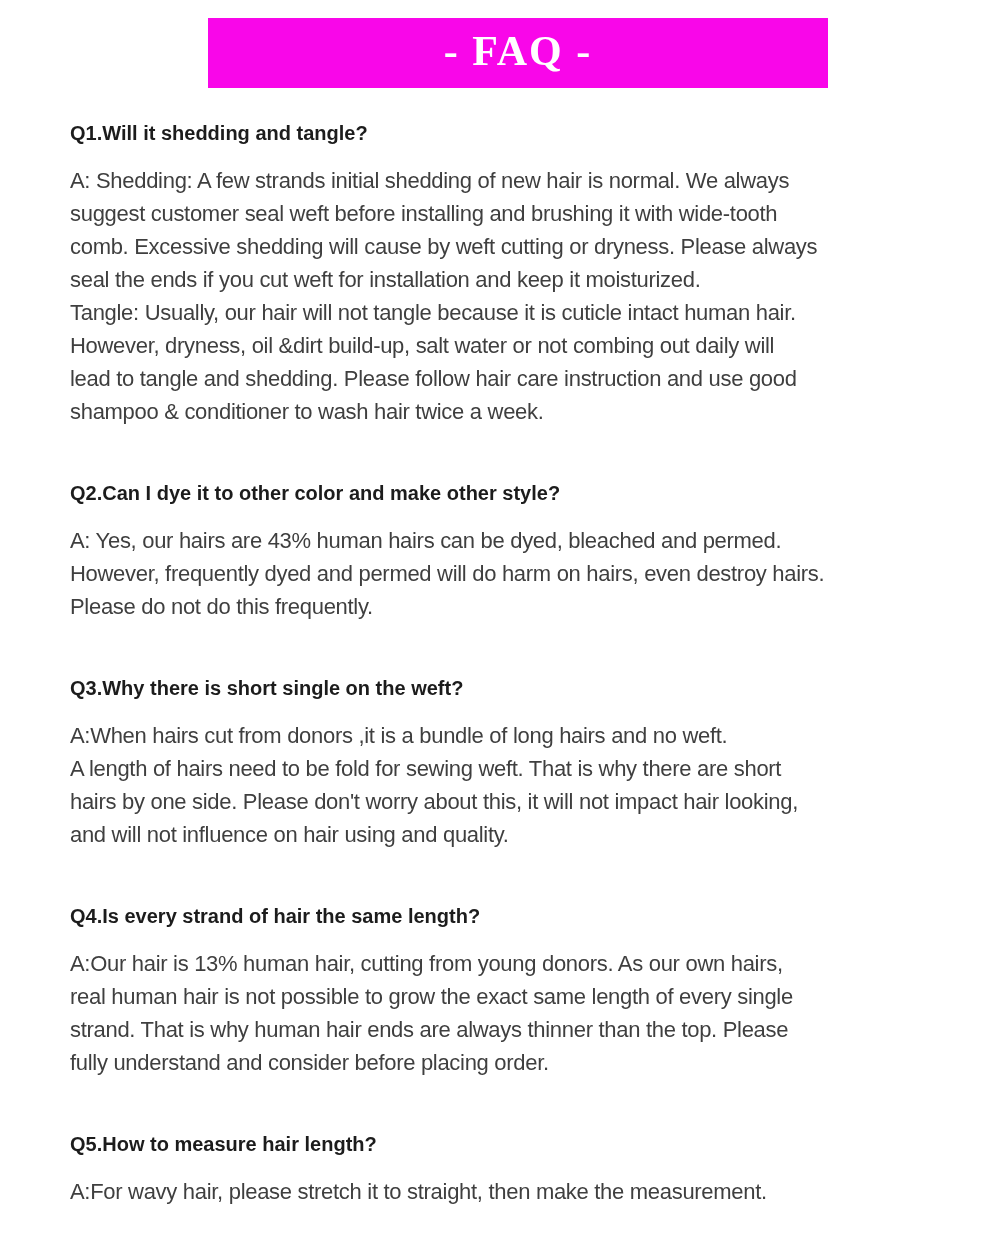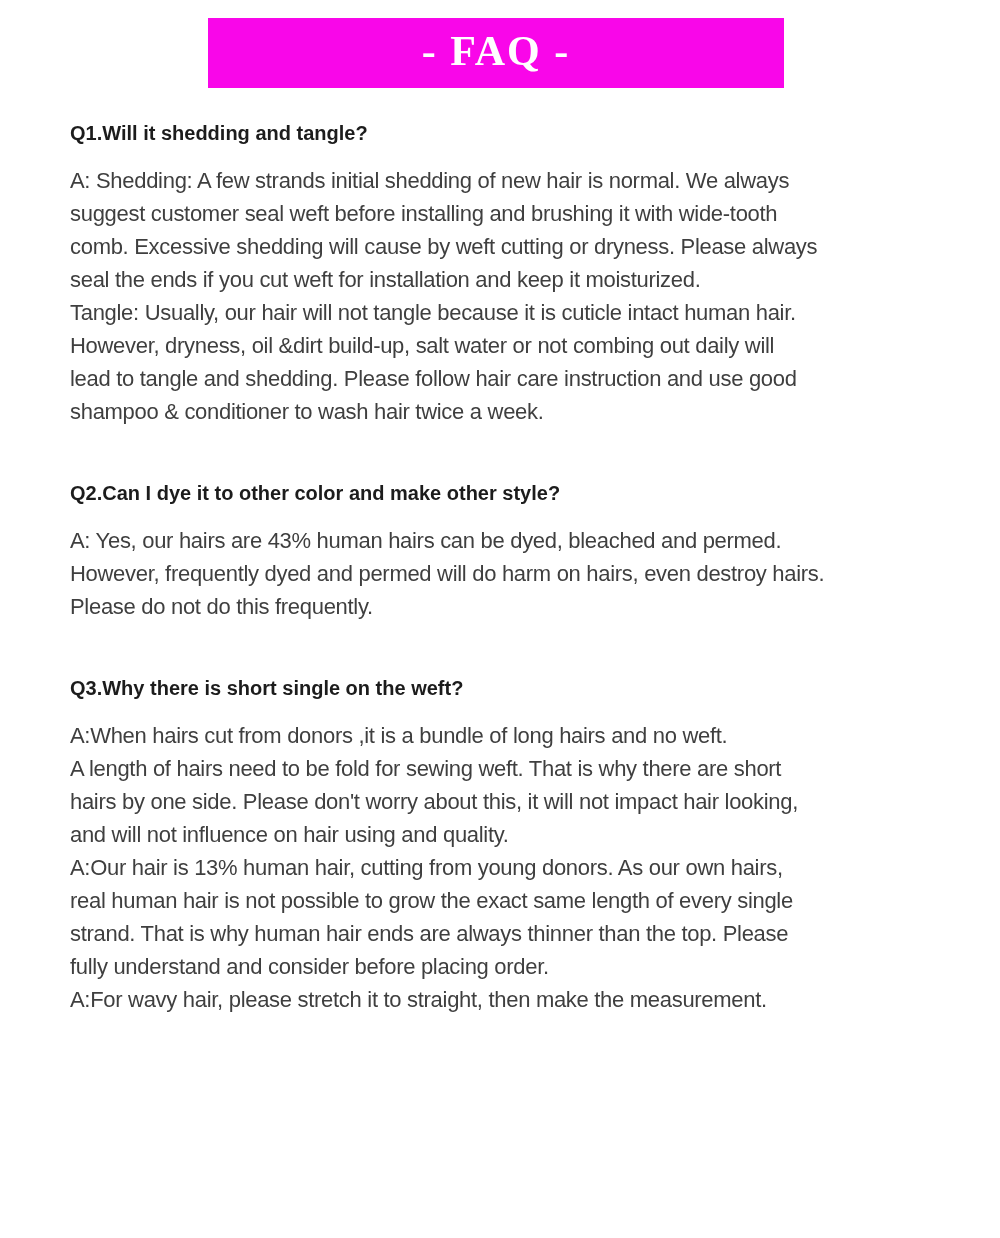--- a/index.html
+++ b/index.html
@@ -15,21 +15,21 @@
     background: #ffffff;
   }
   body {
     width: 1000px;
     height: 1238px;
     font-family: "Liberation Sans", sans-serif;
     overflow: hidden;
   }
   .banner {
     margin: 18px 0 0 208px;
-    width: 576px;
+    width: 620px;
     height: 70px;
     background: var(--banner-bg);
     display: flex;
     align-items: center;
     justify-content: center;
   }
   .banner-title {
     font-family: "Liberation Serif", serif;
     font-weight: bold;
     font-size: 42px;
@@ -91,23 +91,25 @@
 
   <section class="faq-item">
     <h2 class="question">Q3.Why there is short single on the weft?</h2>
     <p class="answer">A:When hairs cut from donors ,it is a bundle of long hairs and no weft.
 A length of hairs need to be fold for sewing weft. That is why there are short
 hairs by one side. Please don't worry about this, it will not impact hair looking,
 and will not influence on hair using and quality.</p>
   </section>
 
   <section class="faq-item">
+    <h2 class="question">Q4.Is every strand of hair the same length?</h2>
     <p class="answer">A:Our hair is 13% human hair, cutting from young donors. As our own hairs,
 real human hair is not possible to grow the exact same length of every single
 strand. That is why human hair ends are always thinner than the top. Please
 fully understand and consider before placing order.</p>
   </section>
 
   <section class="faq-item">
+    <h2 class="question">Q5.How to measure hair length?</h2>
     <p class="answer">A:For wavy hair, please stretch it to straight, then make the measurement.</p>
   </section>
 
 </main>
 
 </body></html>

